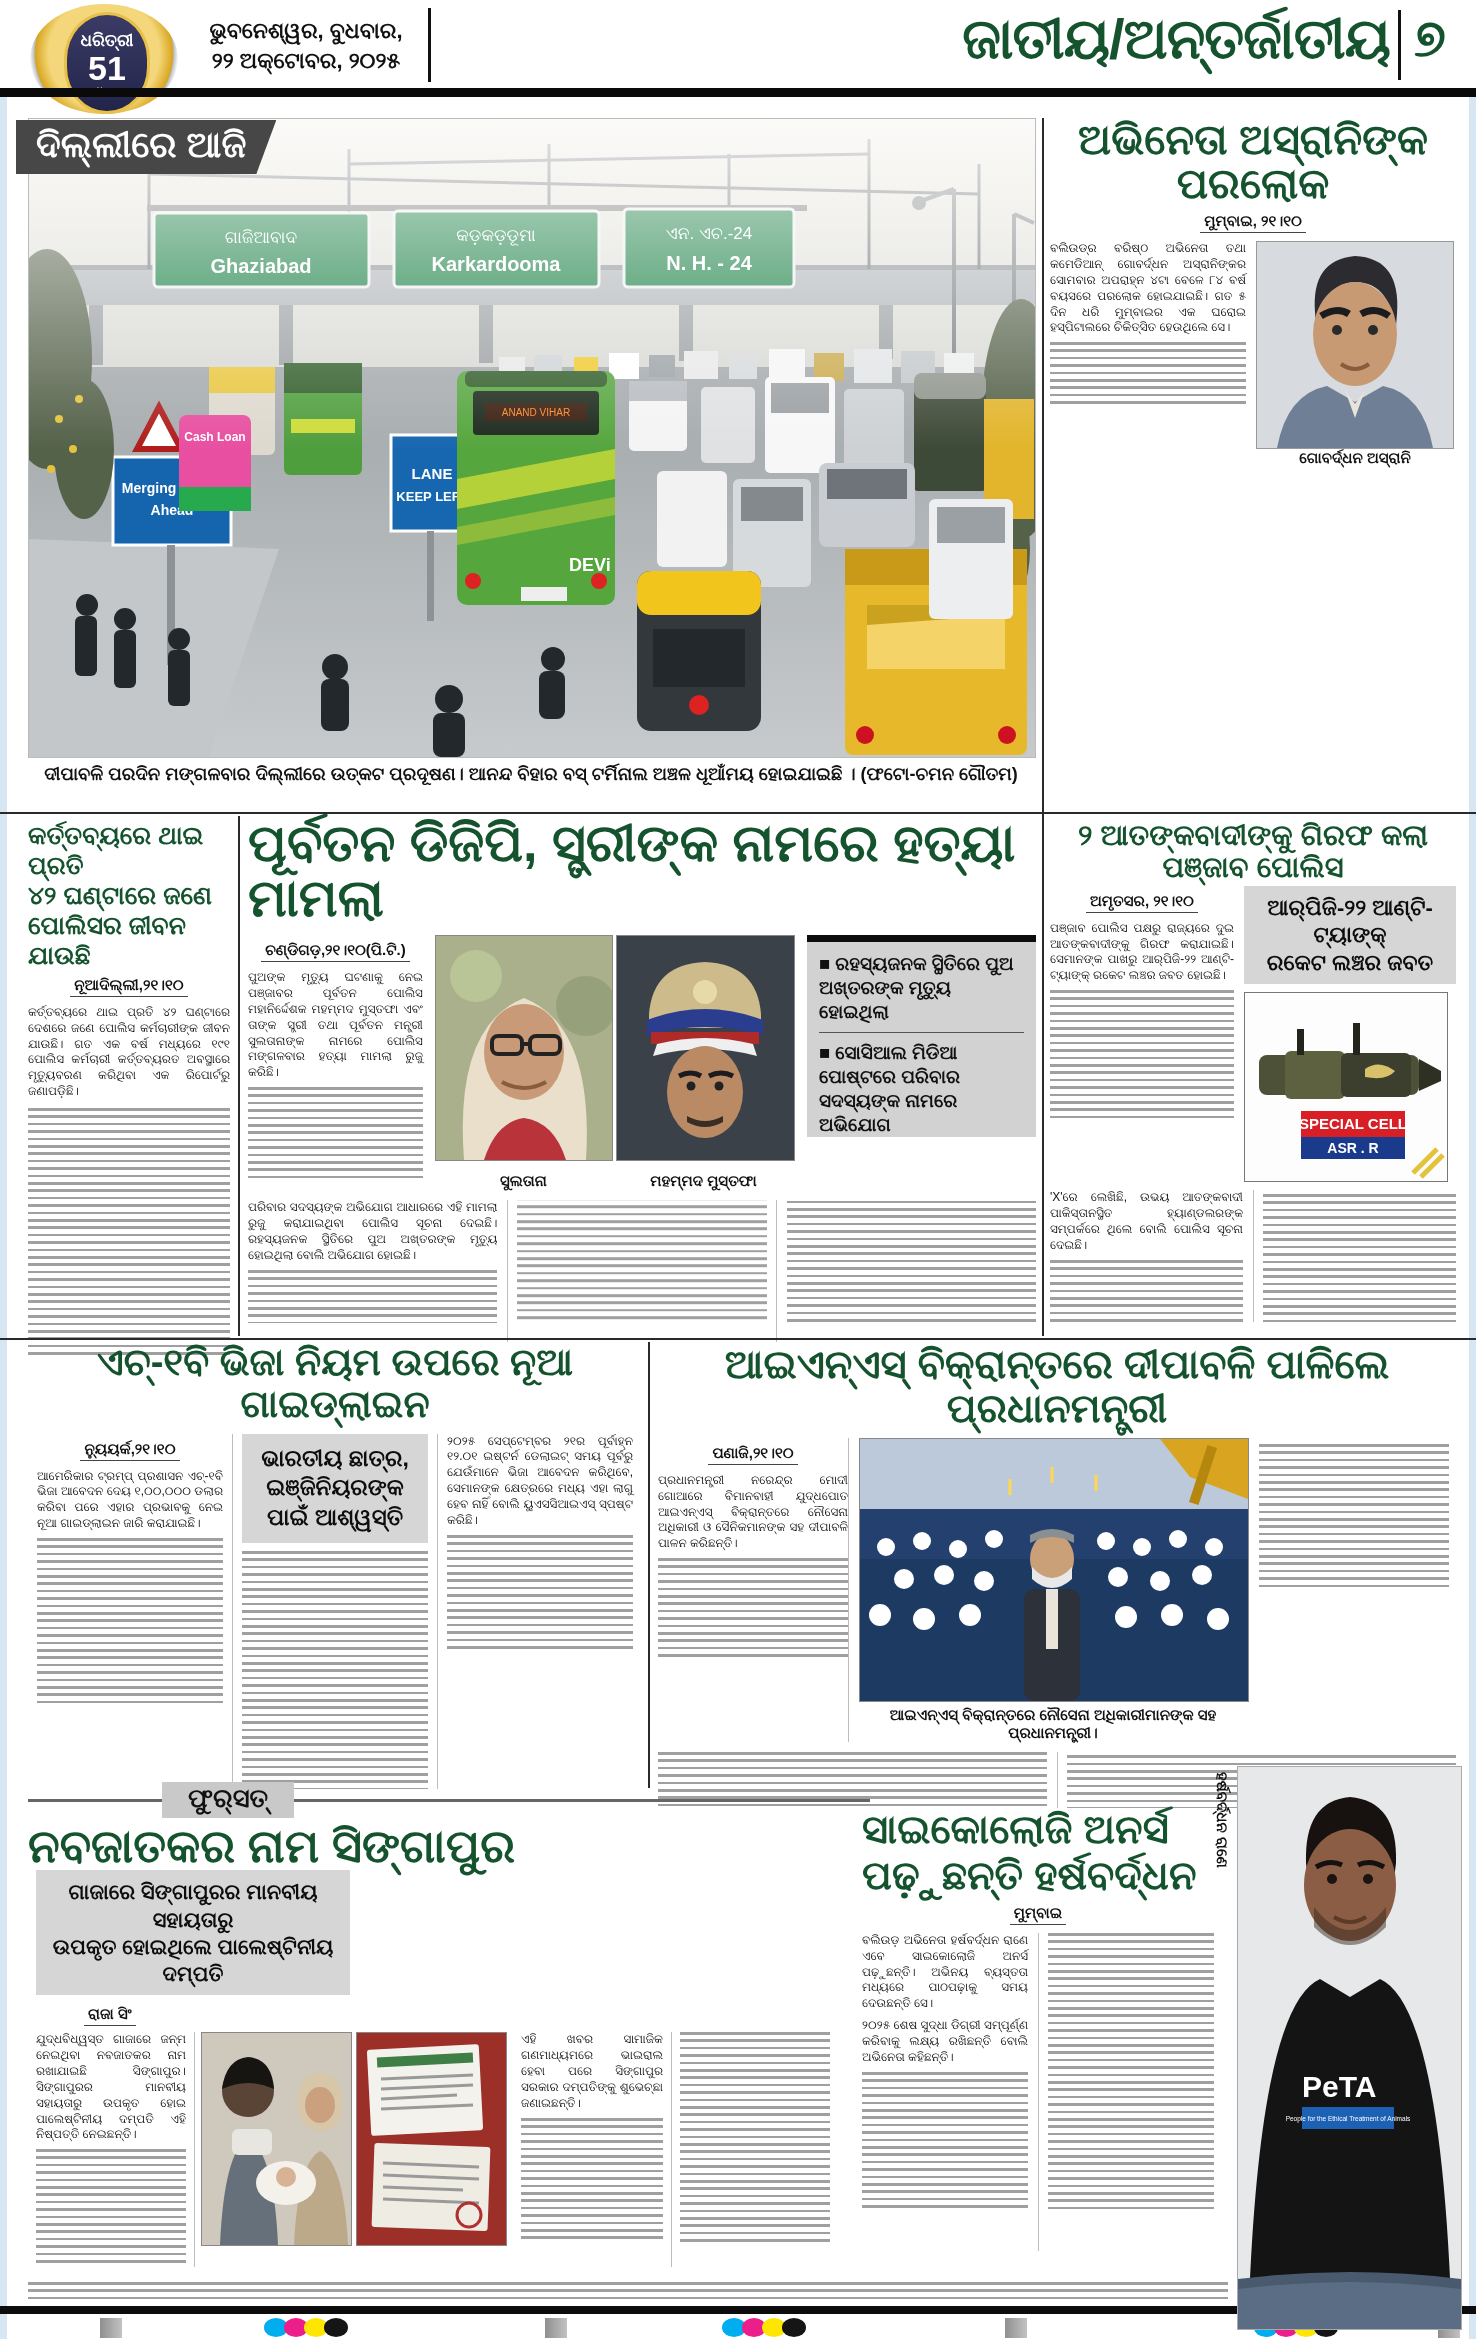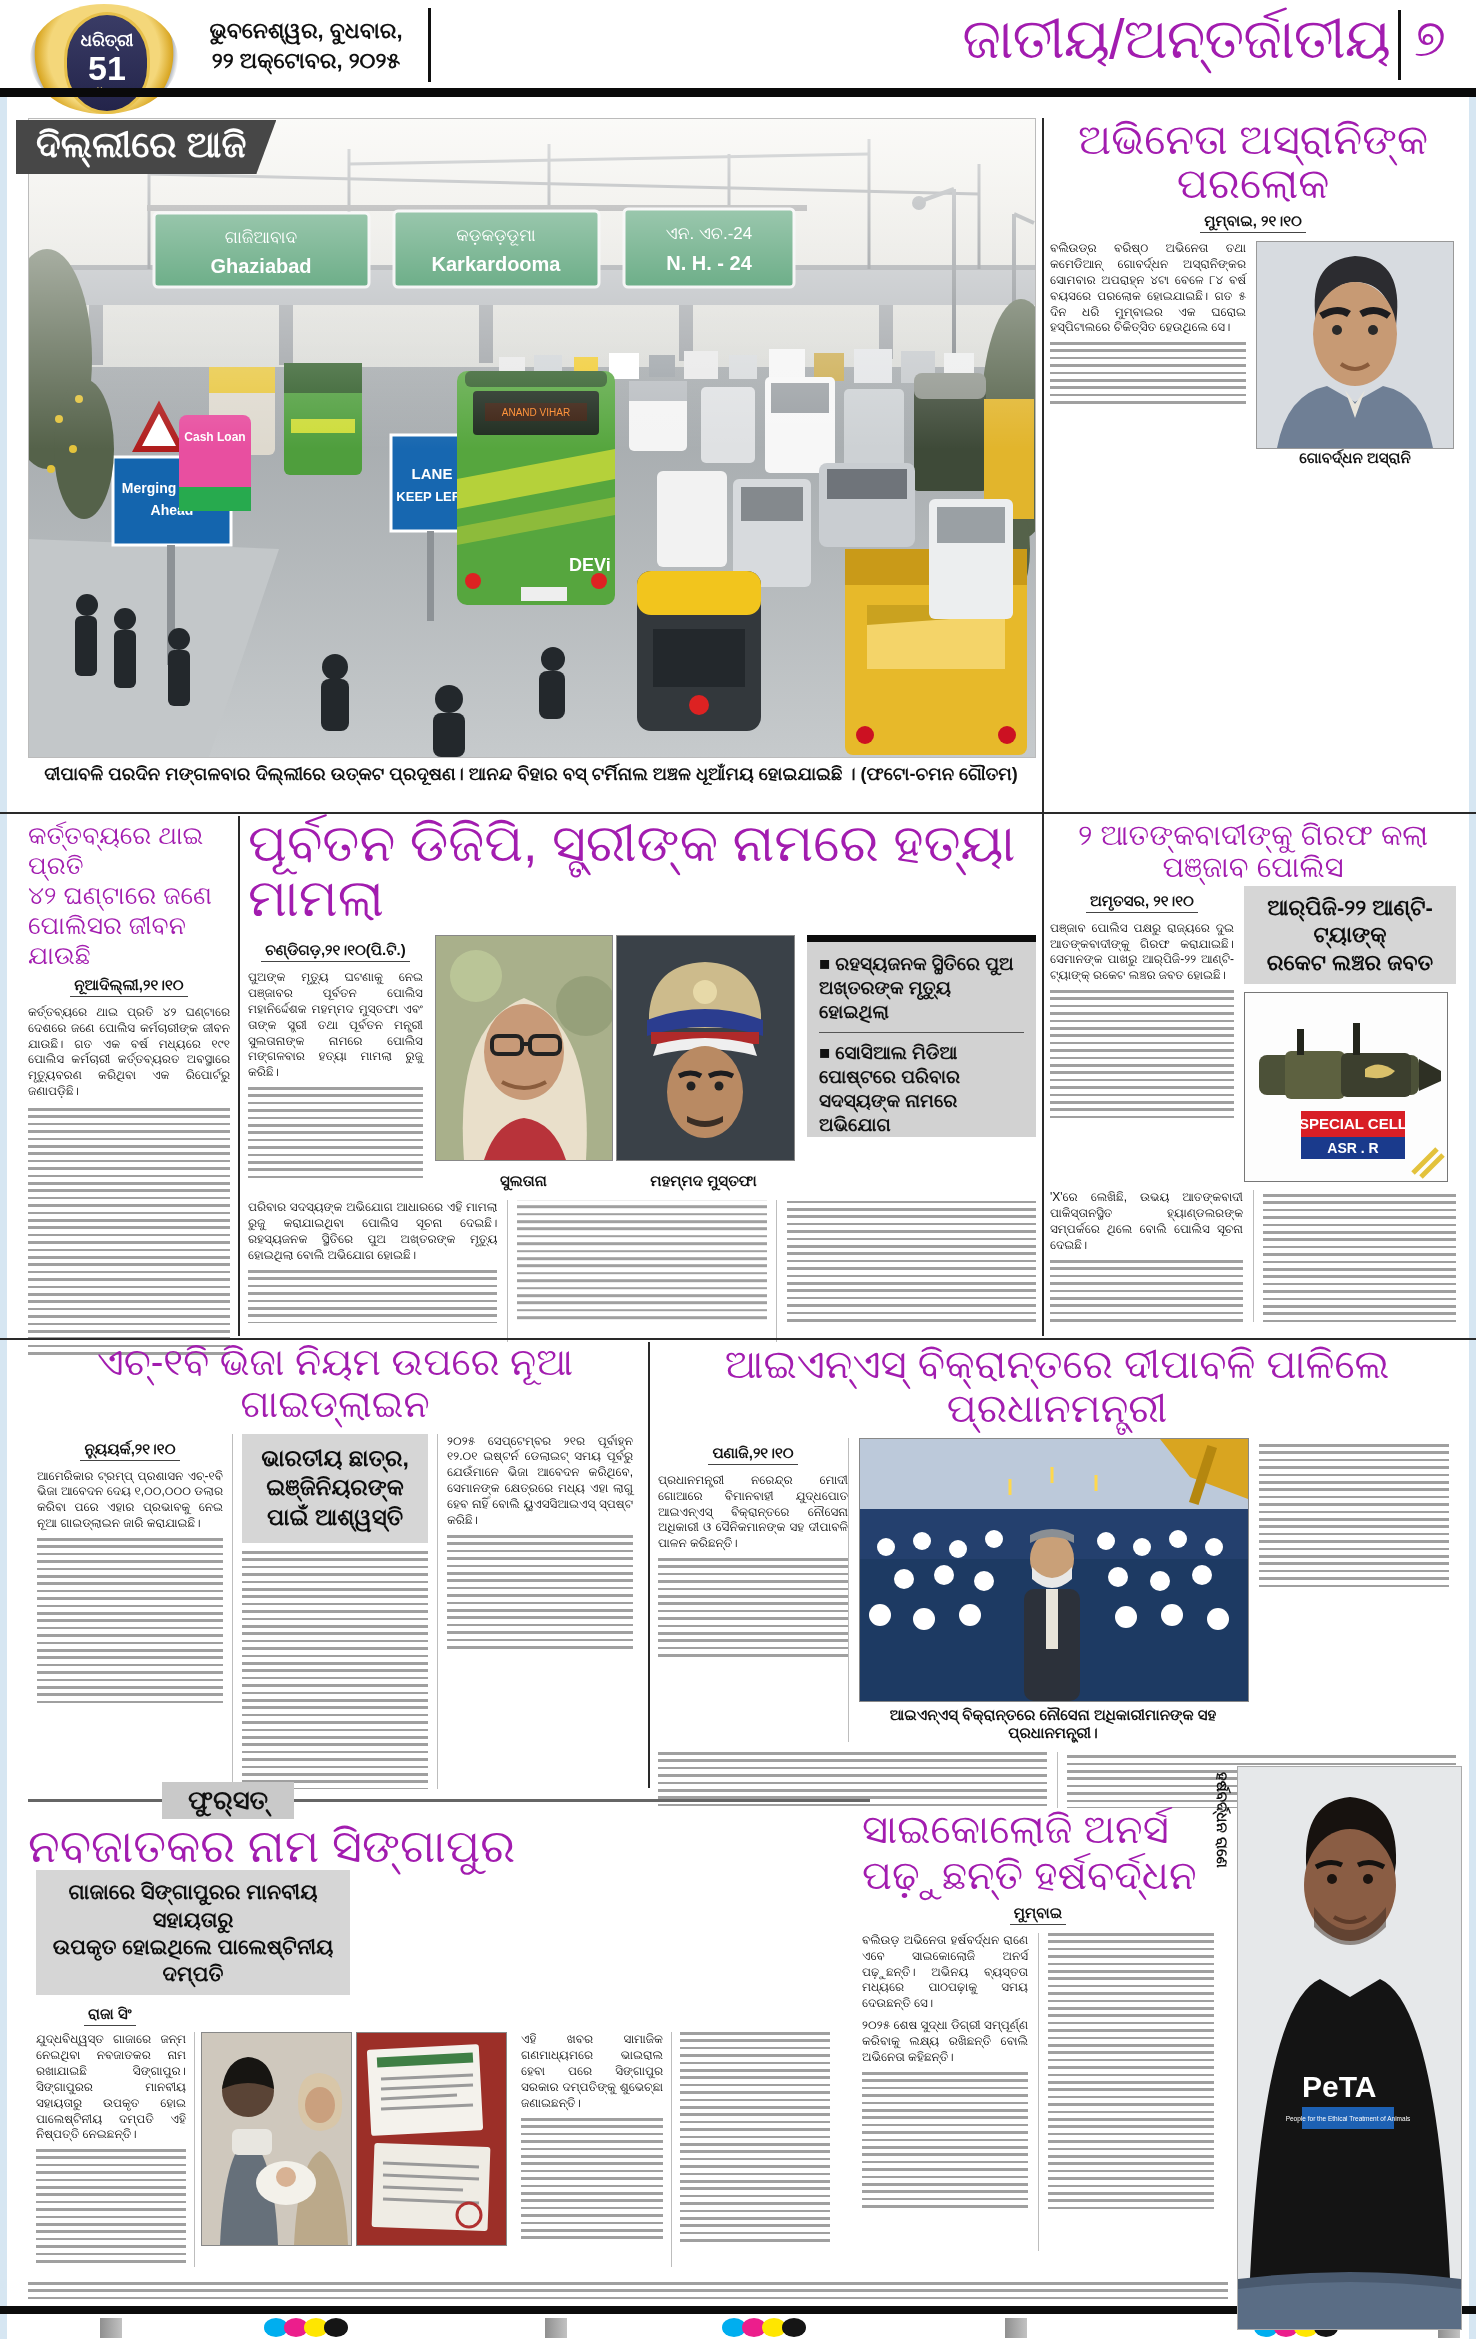--- a/index.html
+++ b/index.html
@@ -19,21 +19,21 @@
   .logo .oval .t3{display:block;font-size:8px;color:#e3c86e;}
   .mast-date{position:absolute;left:196px;top:16px;width:220px;text-align:center;
       font-size:22px;font-weight:bold;line-height:1.35;}
   .mast-divider{position:absolute;left:428px;top:8px;width:3px;height:74px;background:#111;}
   .mast-section{position:absolute;right:86px;top:6px;width:760px;text-align:right;
       font-size:56px;font-weight:800;letter-spacing:-1px;}
   .pgno-bar{position:absolute;left:1398px;top:10px;width:3px;height:70px;background:#111;}
   .mast-pgno{position:absolute;left:1414px;top:8px;font-size:52px;font-weight:800;}
   .mast-rule{position:absolute;left:0;top:88px;width:100%;height:9px;background:#0a0a0a;}
   
-  .hl{font-weight:400;color:#a21caf;}
+  .hl{font-weight:700;color:#14532d;}
   .dateline{display:block;width:max-content;margin:6px auto 8px;font-size:15px;font-weight:bold;
       border-bottom:1.6px solid #444;padding:0 4px 2px;}
   .body-txt{font-size:12px;line-height:1.32;text-align:justify;}
   .gk{background:repeating-linear-gradient(#404040 0 2.6px, transparent 2.6px 7.4px);opacity:.5;}
   .graybox{background:#d6d6d6;text-align:center;font-weight:800;color:#0d0d0d;}
   .vrule{position:absolute;width:2px;background:#2a2a2a;z-index:2;}
   .hrule{position:absolute;height:2px;background:#2a2a2a;z-index:2;}
   .caption{font-size:18px;font-weight:bold;text-align:center;color:#111;}
   .pcap{font-size:15px;font-weight:bold;text-align:center;}
   .cols2{column-count:2;column-gap:20px;column-rule:1px solid #bdbdbd;}
@@ -81,21 +81,21 @@
   .col:last-child{border-right:none;}
   .h1b-box{font-size:23px;line-height:1.3;padding:10px 6px;margin-bottom:8px;}
   .vikrant{position:absolute;left:658px;top:1342px;width:798px;}
   .vikrant h2{font-size:40px;margin:0;text-align:center;line-height:1.1;}
   .vik-mid{display:flex;gap:10px;margin-top:8px;}
   .vik-mid .c{width:190px;}
   .vik-photo{width:388px;height:262px;border:1px solid #888;}
   
   .fursat-line{position:absolute;left:28px;top:1799px;width:842px;height:2.5px;background:#666;}
   .fursat-tab{position:absolute;left:162px;top:1782px;background:#c9c9c9;font-size:26px;font-weight:800;
-      padding:3px 26px;z-index:2;}
+      padding:3px 26px;z-index:2;font-family:Liberation Mono, monospace;}
   
   .sing{position:absolute;left:28px;top:1822px;width:822px;}
   .sing h2{font-size:46px;margin:0;line-height:1.05;width:498px;display:inline-block;vertical-align:top;}
   .sing-box{display:inline-block;width:306px;font-size:21px;line-height:1.3;padding:8px 4px;margin-left:8px;vertical-align:top;}
   .byline{display:block;width:max-content;margin:10px 0 6px 56px;font-size:15px;font-weight:bold;
       border-bottom:1.6px solid #444;padding:0 4px 2px;}
   .sing-row{display:flex;margin-top:2px;}
   .sing-row .sc{padding:0 8px;}
   .sing-imgs{width:306px;display:flex;gap:4px;padding:0 6px;}
   .sing-img{width:149px;height:212px;border:1px solid #888;overflow:hidden;}

